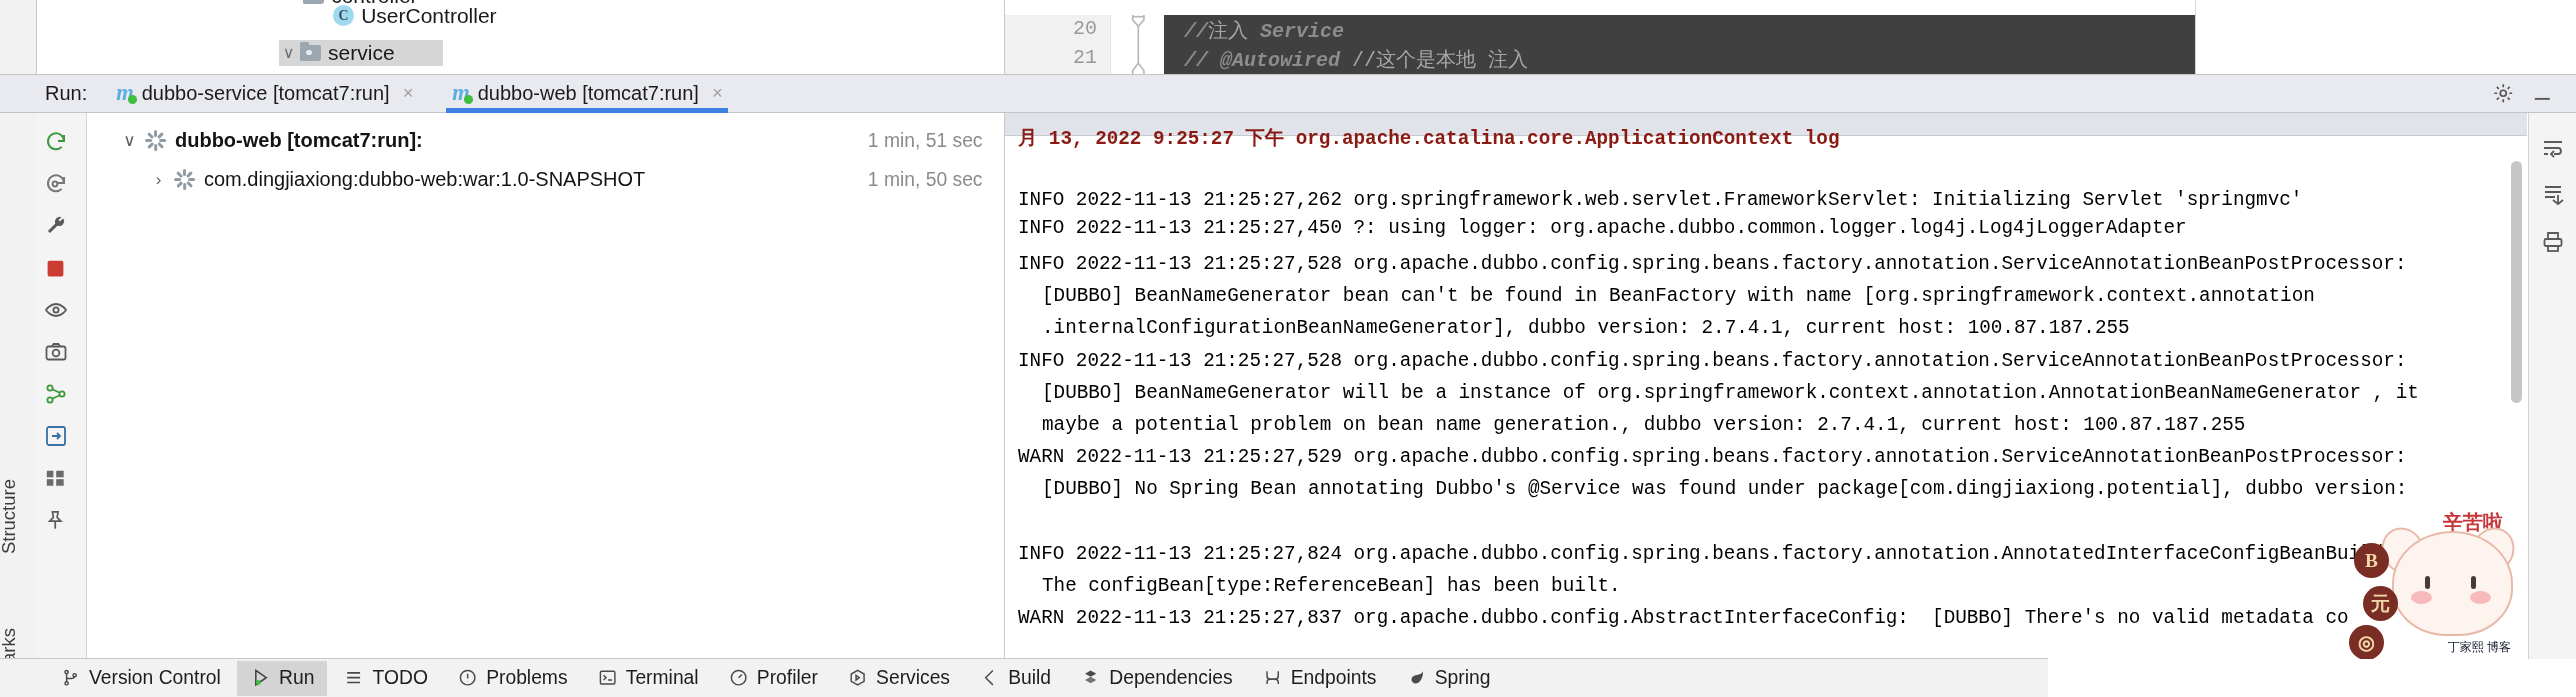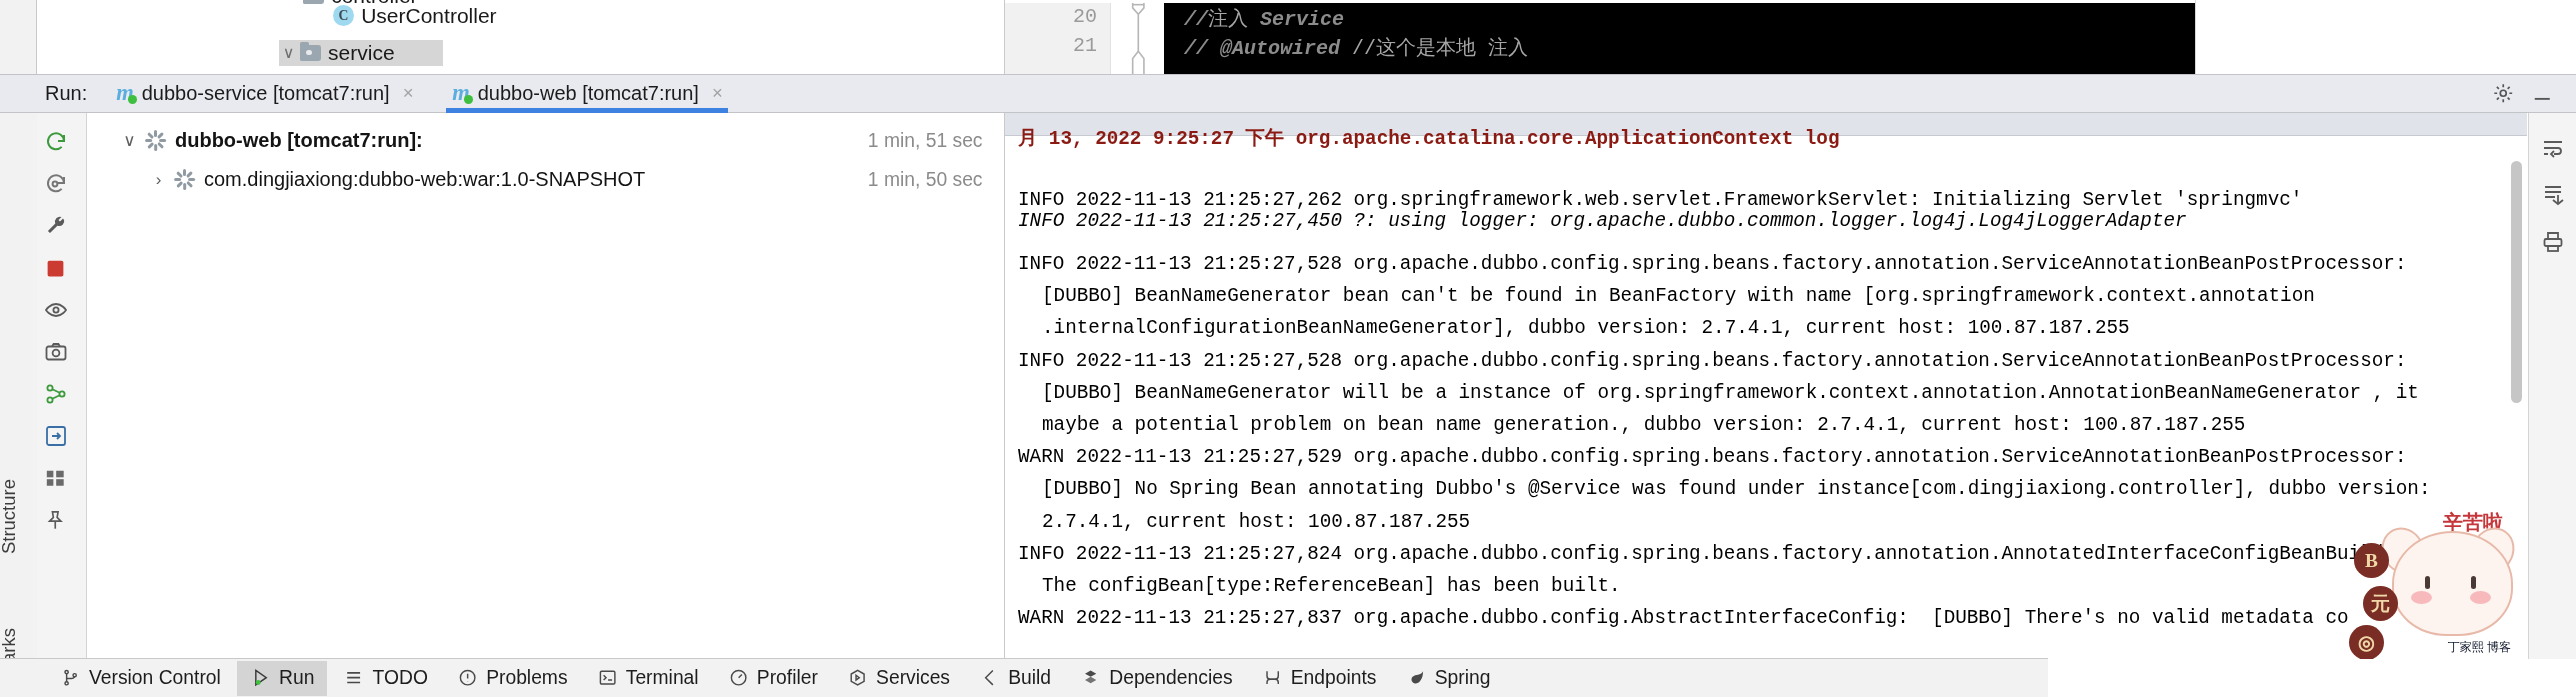--- a/index.html
+++ b/index.html
@@ -52,22 +52,22 @@
     color: #3b4b52; font-size: 13.7px; font-weight: bold;
     display: flex; align-items: center; justify-content: center;
     font-family: "Liberation Serif", serif;
   }
   .tree-chevron {
     width: 19.3px; font-size: 16px; color: #6e6e6e; text-align: center;
     margin-right: 1.6px; line-height: 1;
   }
 
   .editor-remnant {
-    position: absolute; left: 1005px; top: 3px; width: 1190px; height: 74px;
-    background: #000000; overflow: hidden;
+    position: absolute; left: 1005px; top: 15px; width: 1190px; height: 74px;
+    background: #404040; overflow: hidden;
   }
   .line-gutter {
     position: absolute; left: 0; top: 0; width: 106px; height: 74px;
     background: #f1f1f1; border-right: 0.8px solid #e2e2e2;
   }
   .line-no {
     position: absolute; right: 13px; font-size: 20px; color: #9a9a9a;
     font-family: "Liberation Mono", monospace;
   }
   .fold-col {
@@ -433,30 +433,29 @@
       <span class="rt-title">com.dingjiaxiong:dubbo-web:war:1.0-SNAPSHOT</span>
       <span class="rt-time">1 min, 50 sec</span>
     </div>
   </div>
 
   <div class="console">
     <div class="console-top-shadow"></div>
 
     <div class="console-line red" style="top:11.3px;">月 13, 2022 9:25:27 下午 org.apache.catalina.core.ApplicationContext log</div>
     <div class="console-line" style="top:76px;">INFO 2022-11-13 21:25:27,262 org.springframework.web.servlet.FrameworkServlet: Initializing Servlet 'springmvc'</div>
-    <div class="console-line" style="top:97px;font-style:italic;">INFO 2022-11-13 21:25:27,450 ?: using logger: org.apache.dubbo.common.logger.log4j.Log4jLoggerAdapter</div>
+    <div class="console-line" style="top:104px;">INFO 2022-11-13 21:25:27,450 ?: using logger: org.apache.dubbo.common.logger.log4j.Log4jLoggerAdapter</div>
     <div class="console-line" style="top:140px;">INFO 2022-11-13 21:25:27,528 org.apache.dubbo.config.spring.beans.factory.annotation.ServiceAnnotationBeanPostProcessor:</div>
     <div class="console-line indent1" style="top:172px;">[DUBBO] BeanNameGenerator bean can't be found in BeanFactory with name [org.springframework.context.annotation</div>
     <div class="console-line indent1" style="top:204px;">.internalConfigurationBeanNameGenerator], dubbo version: 2.7.4.1, current host: 100.87.187.255</div>
     <div class="console-line" style="top:237px;">INFO 2022-11-13 21:25:27,528 org.apache.dubbo.config.spring.beans.factory.annotation.ServiceAnnotationBeanPostProcessor:</div>
     <div class="console-line indent1" style="top:269px;">[DUBBO] BeanNameGenerator will be a instance of org.springframework.context.annotation.AnnotationBeanNameGenerator , it</div>
     <div class="console-line indent1" style="top:301px;">maybe a potential problem on bean name generation., dubbo version: 2.7.4.1, current host: 100.87.187.255</div>
     <div class="console-line" style="top:333px;text-align:center;">WARN 2022-11-13 21:25:27,529 org.apache.dubbo.config.spring.beans.factory.annotation.ServiceAnnotationBeanPostProcessor:</div>
-    <div class="console-line indent1" style="top:365px;">[DUBBO] No Spring Bean annotating Dubbo's @Service was found under instance[com.dingjiaxiong.controller], dubbo version:</div>
-    <div class="console-line indent1" style="top:398px;">2.7.4.1, current host: 100.87.187.255</div>
+    <div class="console-line indent1" style="top:365px;">[DUBBO] No Spring Bean annotating Dubbo's @Service was found under package[com.dingjiaxiong.potential], dubbo version:</div>
     <div class="console-line" style="top:430px;">INFO 2022-11-13 21:25:27,824 org.apache.dubbo.config.spring.beans.factory.annotation.AnnotatedInterfaceConfigBeanBuilder:</div>
     <div class="console-line indent1" style="top:462px;">The configBean[type:ReferenceBean] has been built.</div>
     <div class="console-line" style="top:494px;">WARN 2022-11-13 21:25:27,837 org.apache.dubbo.config.AbstractInterfaceConfig:  [DUBBO] There's no valid metadata co</div>
 
     <div class="console-scrollbar"></div>
 
     <div class="mascot">
       <span class="mascot-text">辛苦啦</span>
       <span class="mascot-ear" style="right:95px; top:22.5px; transform:rotate(-25deg);"></span>
       <span class="mascot-ear" style="right:4.8px; top:22.5px; transform:rotate(25deg);"></span>

